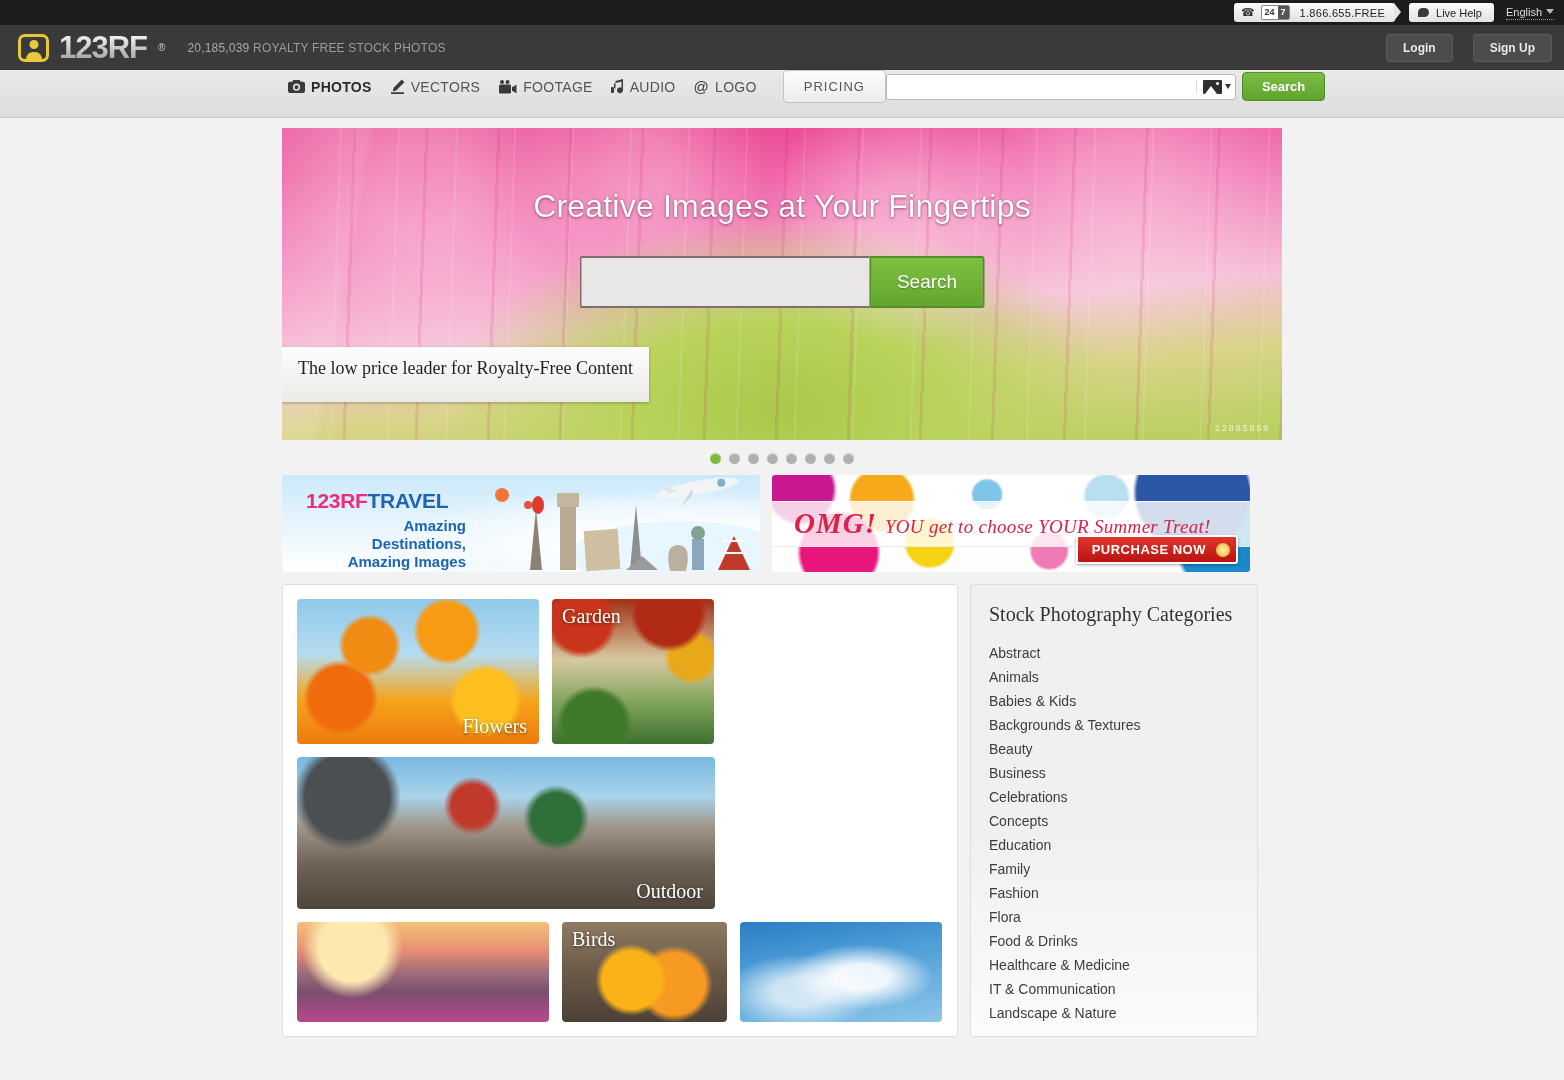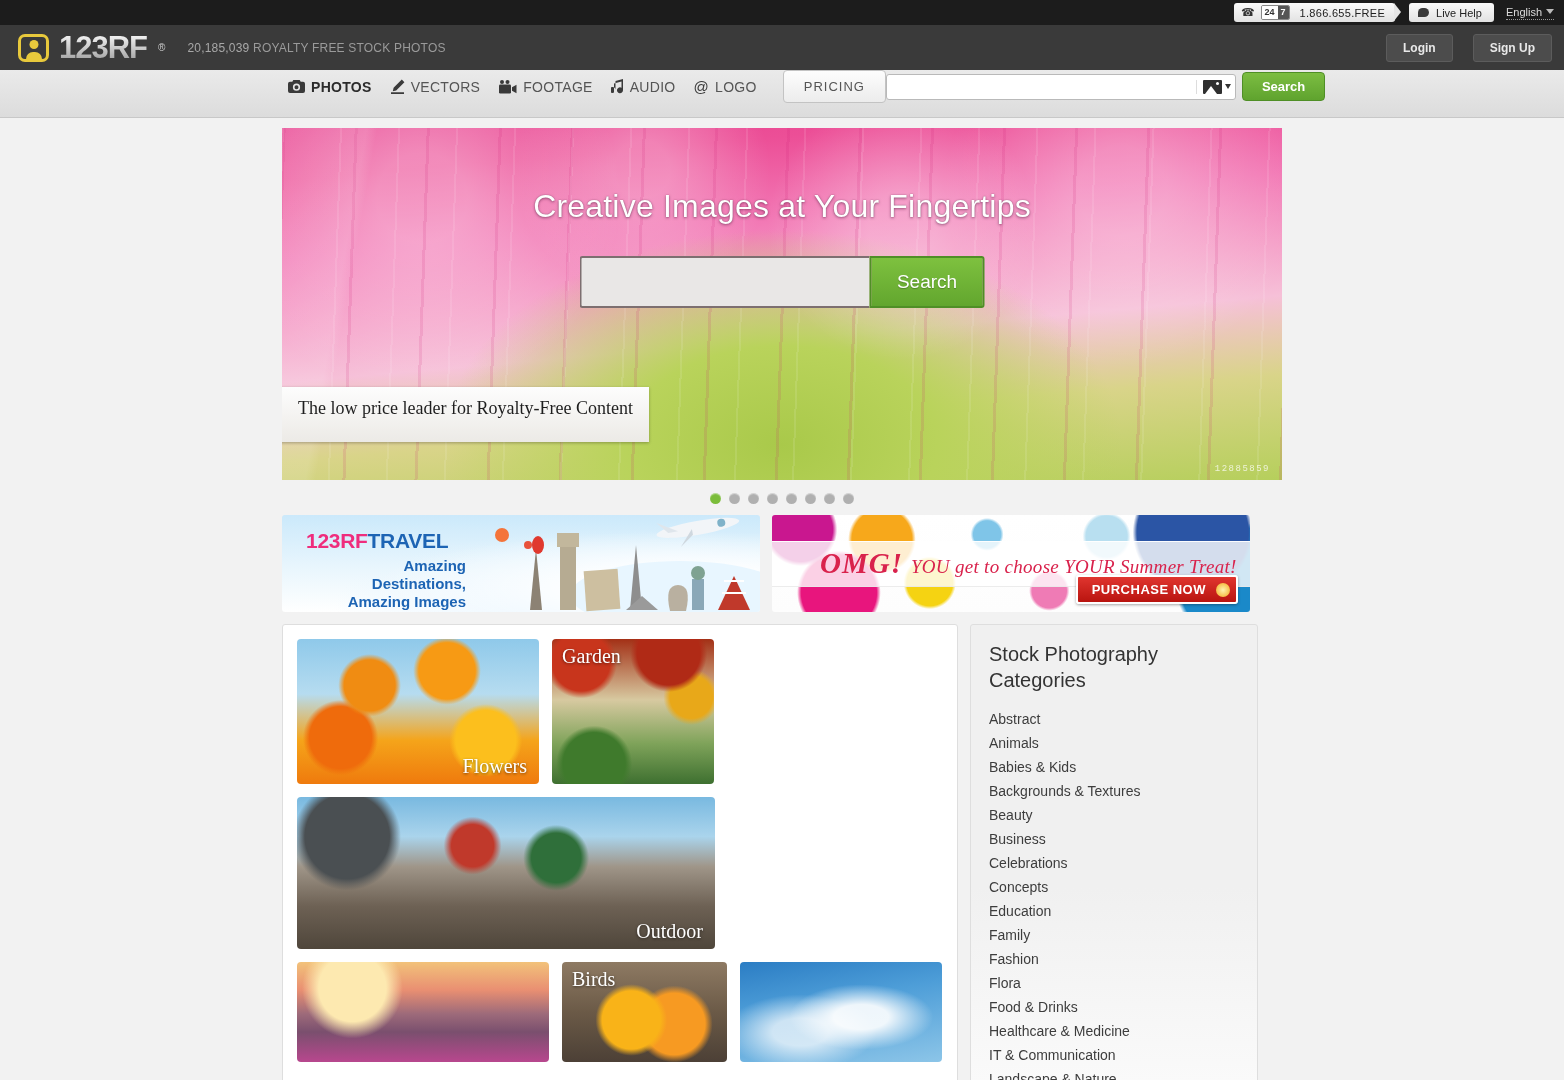--- a/index.html
+++ b/index.html
@@ -128,21 +128,21 @@
     border:1px solid #4f8f26; border-radius:4px; color:#fff;
     font-size:13px; font-weight:bold; font-family:inherit;
     padding:6px 19px; cursor:pointer;
   }
 
   
   .page { width: 1000px; margin: 0 auto; padding-top: 10px; }
 
   
   .hero {
-    position:relative; height:352px; overflow:hidden;
+    position:relative; height:312px; overflow:hidden;
     background:
       radial-gradient(circle at 14% 20%, rgba(255,255,255,.35) 0 5%, transparent 22%),
       radial-gradient(circle at 36% 12%, rgba(255,255,255,.3) 0 4%, transparent 18%),
       radial-gradient(circle at 62% 28%, rgba(255,255,255,.3) 0 5%, transparent 20%),
       radial-gradient(circle at 84% 18%, rgba(255,255,255,.28) 0 5%, transparent 20%),
       radial-gradient(ellipse at 50% 90%, #a9c94a 0%, #b9d35b 22%, rgba(185,211,91,0) 48%),
       linear-gradient(175deg, #e8418f 0%, #ec4f97 12%, #f277b4 30%, #f5a0c8 46%, #f6c0d8 58%, #d9d489 76%, #b6cf5c 100%);
   }
   .hero:before {
     content:""; position:absolute; inset:0;
@@ -222,21 +222,21 @@
   .promo-omg:before {
     content:""; position:absolute; left:0; right:0; top:26px; height:44px;
     background: rgba(255,255,255,.80);
     border-top:1px solid rgba(255,255,255,.9); border-bottom:1px solid rgba(230,230,230,.8);
   }
   .omg-txt {
     position:absolute; left:22px; top:32px; z-index:3;
     font-family:"Liberation Serif", serif; font-style:italic;
     color:#d9224c; white-space:nowrap;
   }
-  .omg-txt .big { font-size:29px; font-weight:bold; letter-spacing:1px;margin-left:26px; }
+  .omg-txt .big { font-size:29px; font-weight:bold; letter-spacing:1px; }
   .omg-txt .sm { font-size:19px; margin-left:8px; letter-spacing:.3px; }
   .omg-btn {
     position:absolute; right:12px; bottom:8px; z-index:4;
     background:linear-gradient(#e0352f,#b9140f);
     border:2px solid #fff; border-radius:3px;
     box-shadow:0 1px 3px rgba(0,0,0,.35);
     color:#fff; font-size:13px; font-weight:bold; letter-spacing:.5px;
     padding:5px 30px 5px 14px; cursor:pointer; font-family:inherit;
   }
   .omg-btn .sun { position:absolute; right:6px; top:50%; transform:translateY(-50%);
@@ -309,21 +309,21 @@
       radial-gradient(ellipse at 60% 55%, rgba(255,255,255,.9) 0 16%, transparent 42%),
       radial-gradient(ellipse at 30% 70%, rgba(255,255,255,.7) 0 14%, transparent 38%),
       linear-gradient(170deg, #2b7dc4 0%, #4e9ed8 40%, #8cc5e8 100%); }
 
   
   .cats {
     width:288px; background: linear-gradient(#f0f0f0 0%, #f0f0f0 55%, #fbfbfb 100%);
     border:1px solid #dedede; border-radius:3px;
     padding:16px 18px 10px;
   }
-  .cats h2 { font-size:20px; font-weight:normal; color:#333; line-height:1.3; margin-bottom:14px; }
+  .cats h2 { font-size:20px; font-weight:normal; color:#333; line-height:1.3; margin-bottom:14px;font-family:Liberation Serif, serif; }
   .cats ul { list-style:none; }
   .cats li { font-size:14px; color:#3d3d3d; padding:4px 0; cursor:pointer; }
 </style>
 </head>
 <body>
 
 <div class="topbar">
   <div class="phone-pill">
     <span class="ico-phone">☎</span>
     <span class="badge247">

